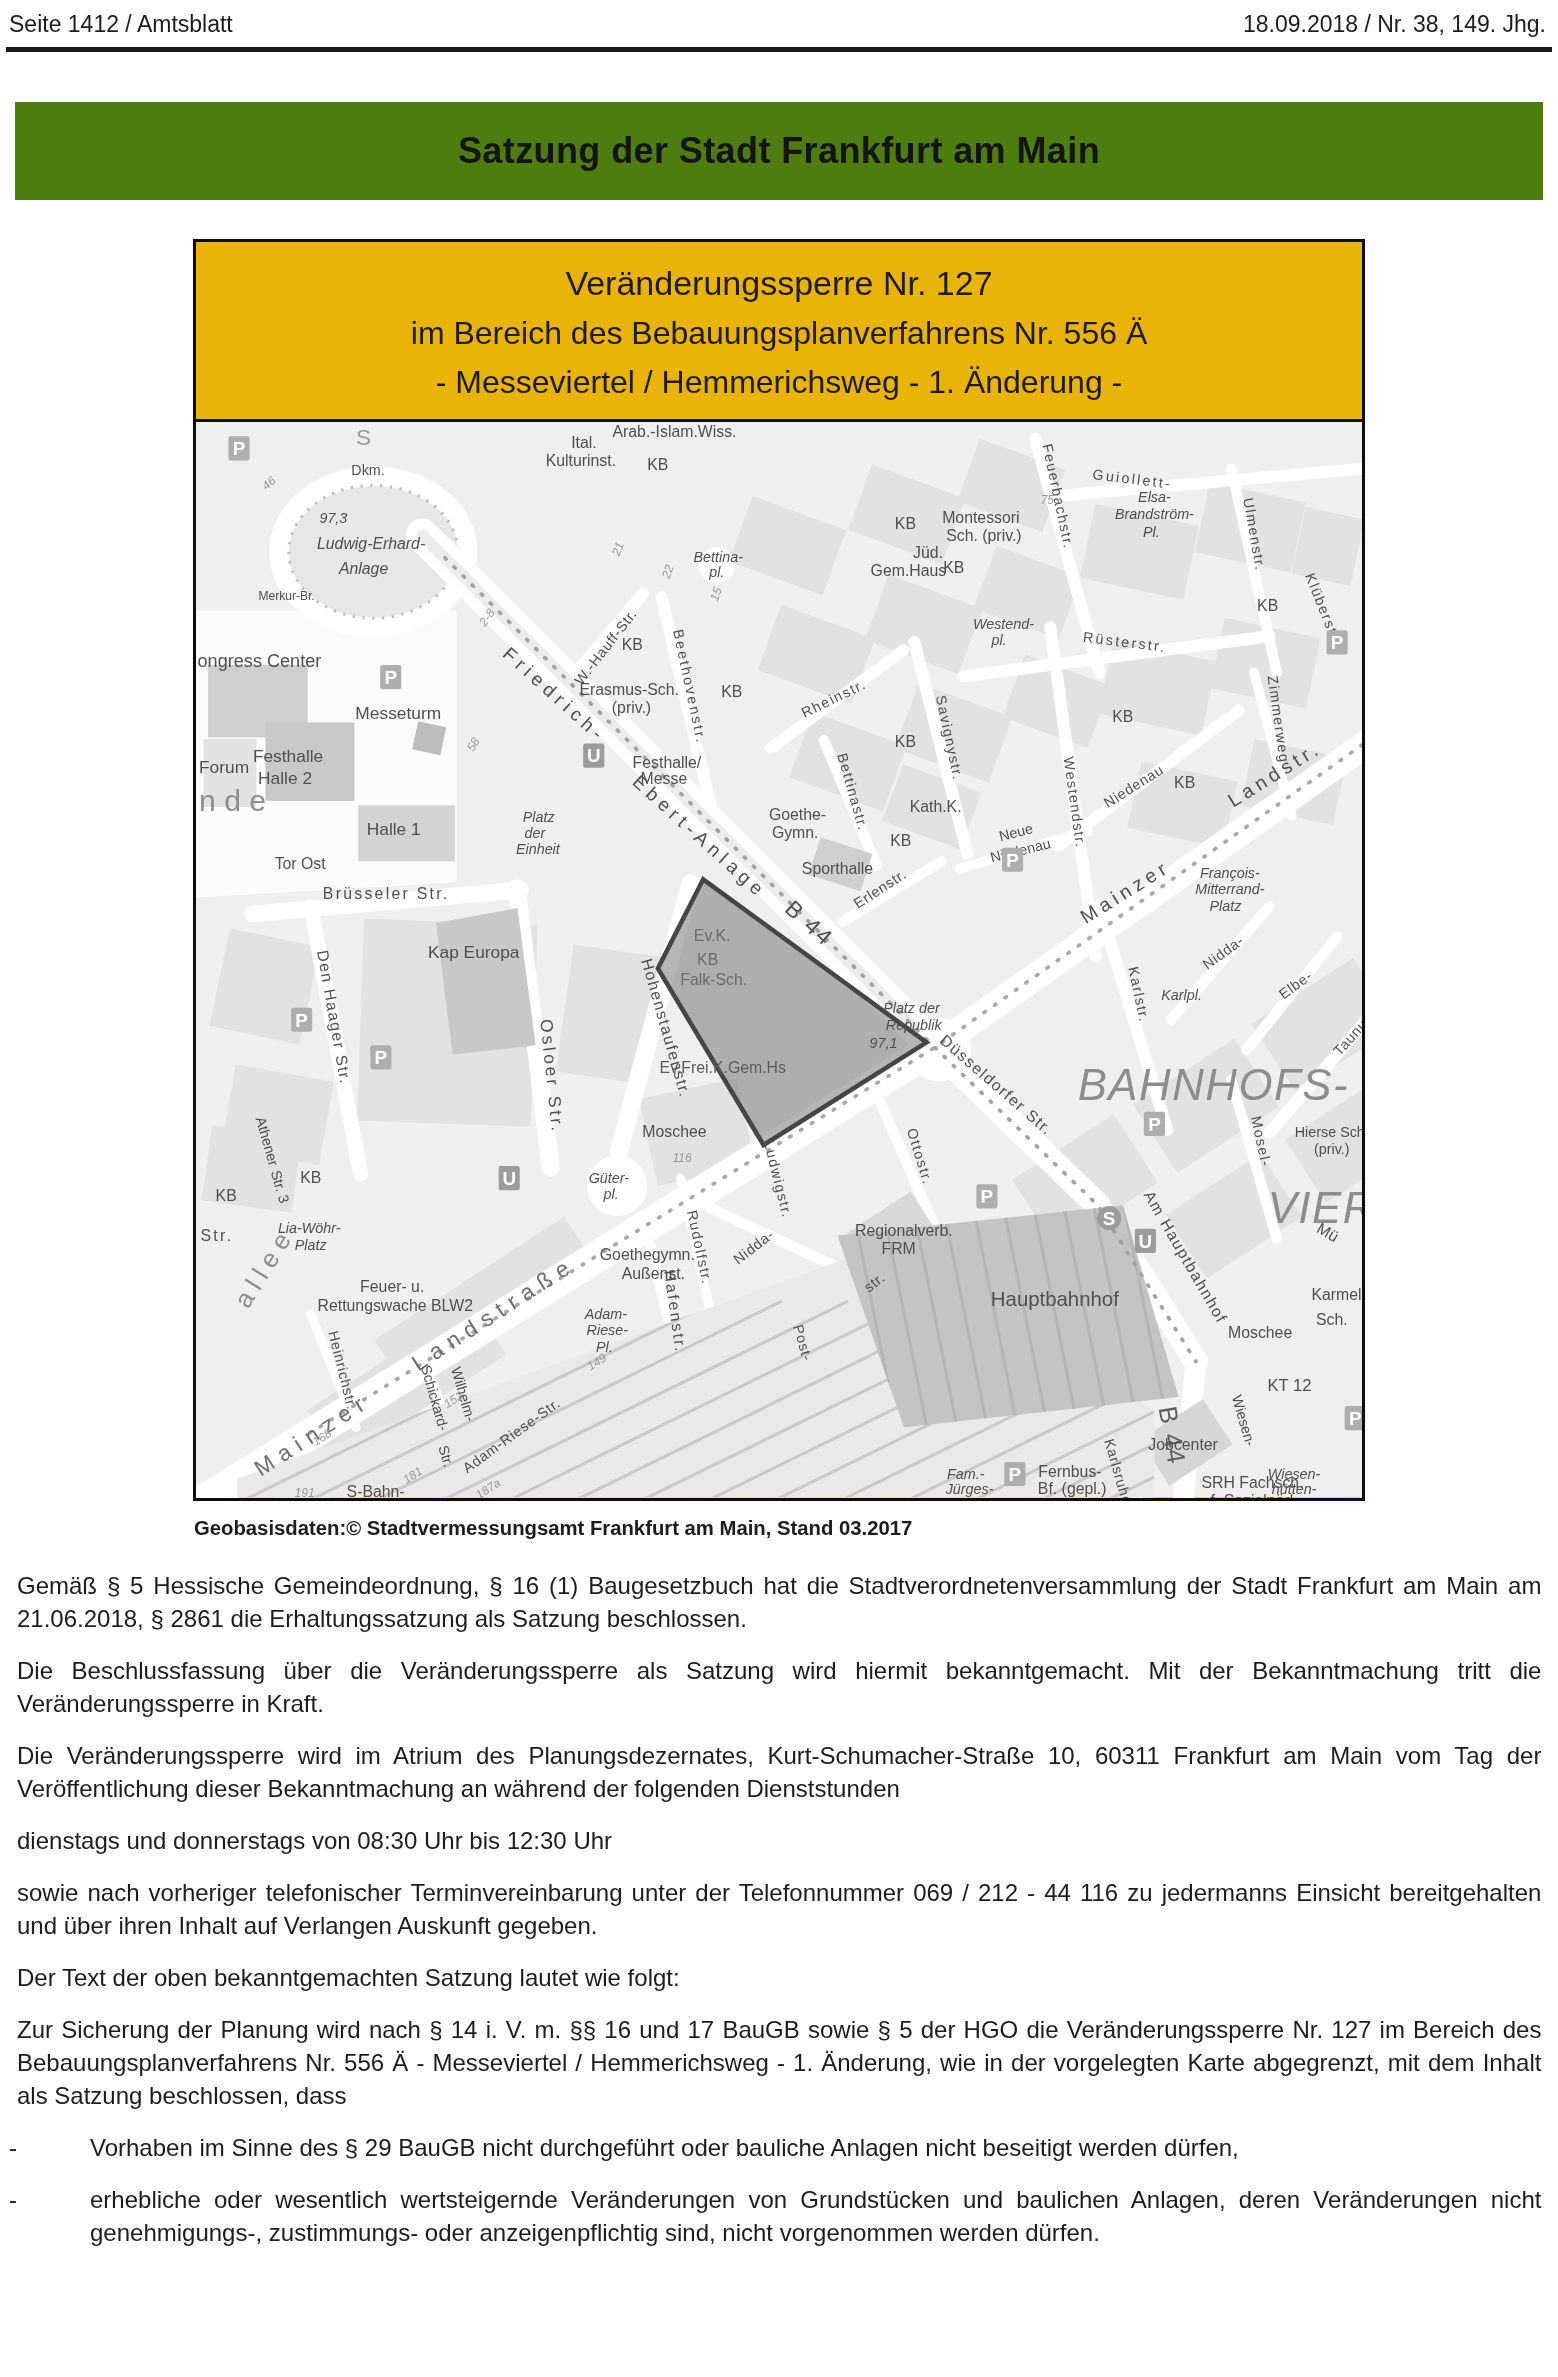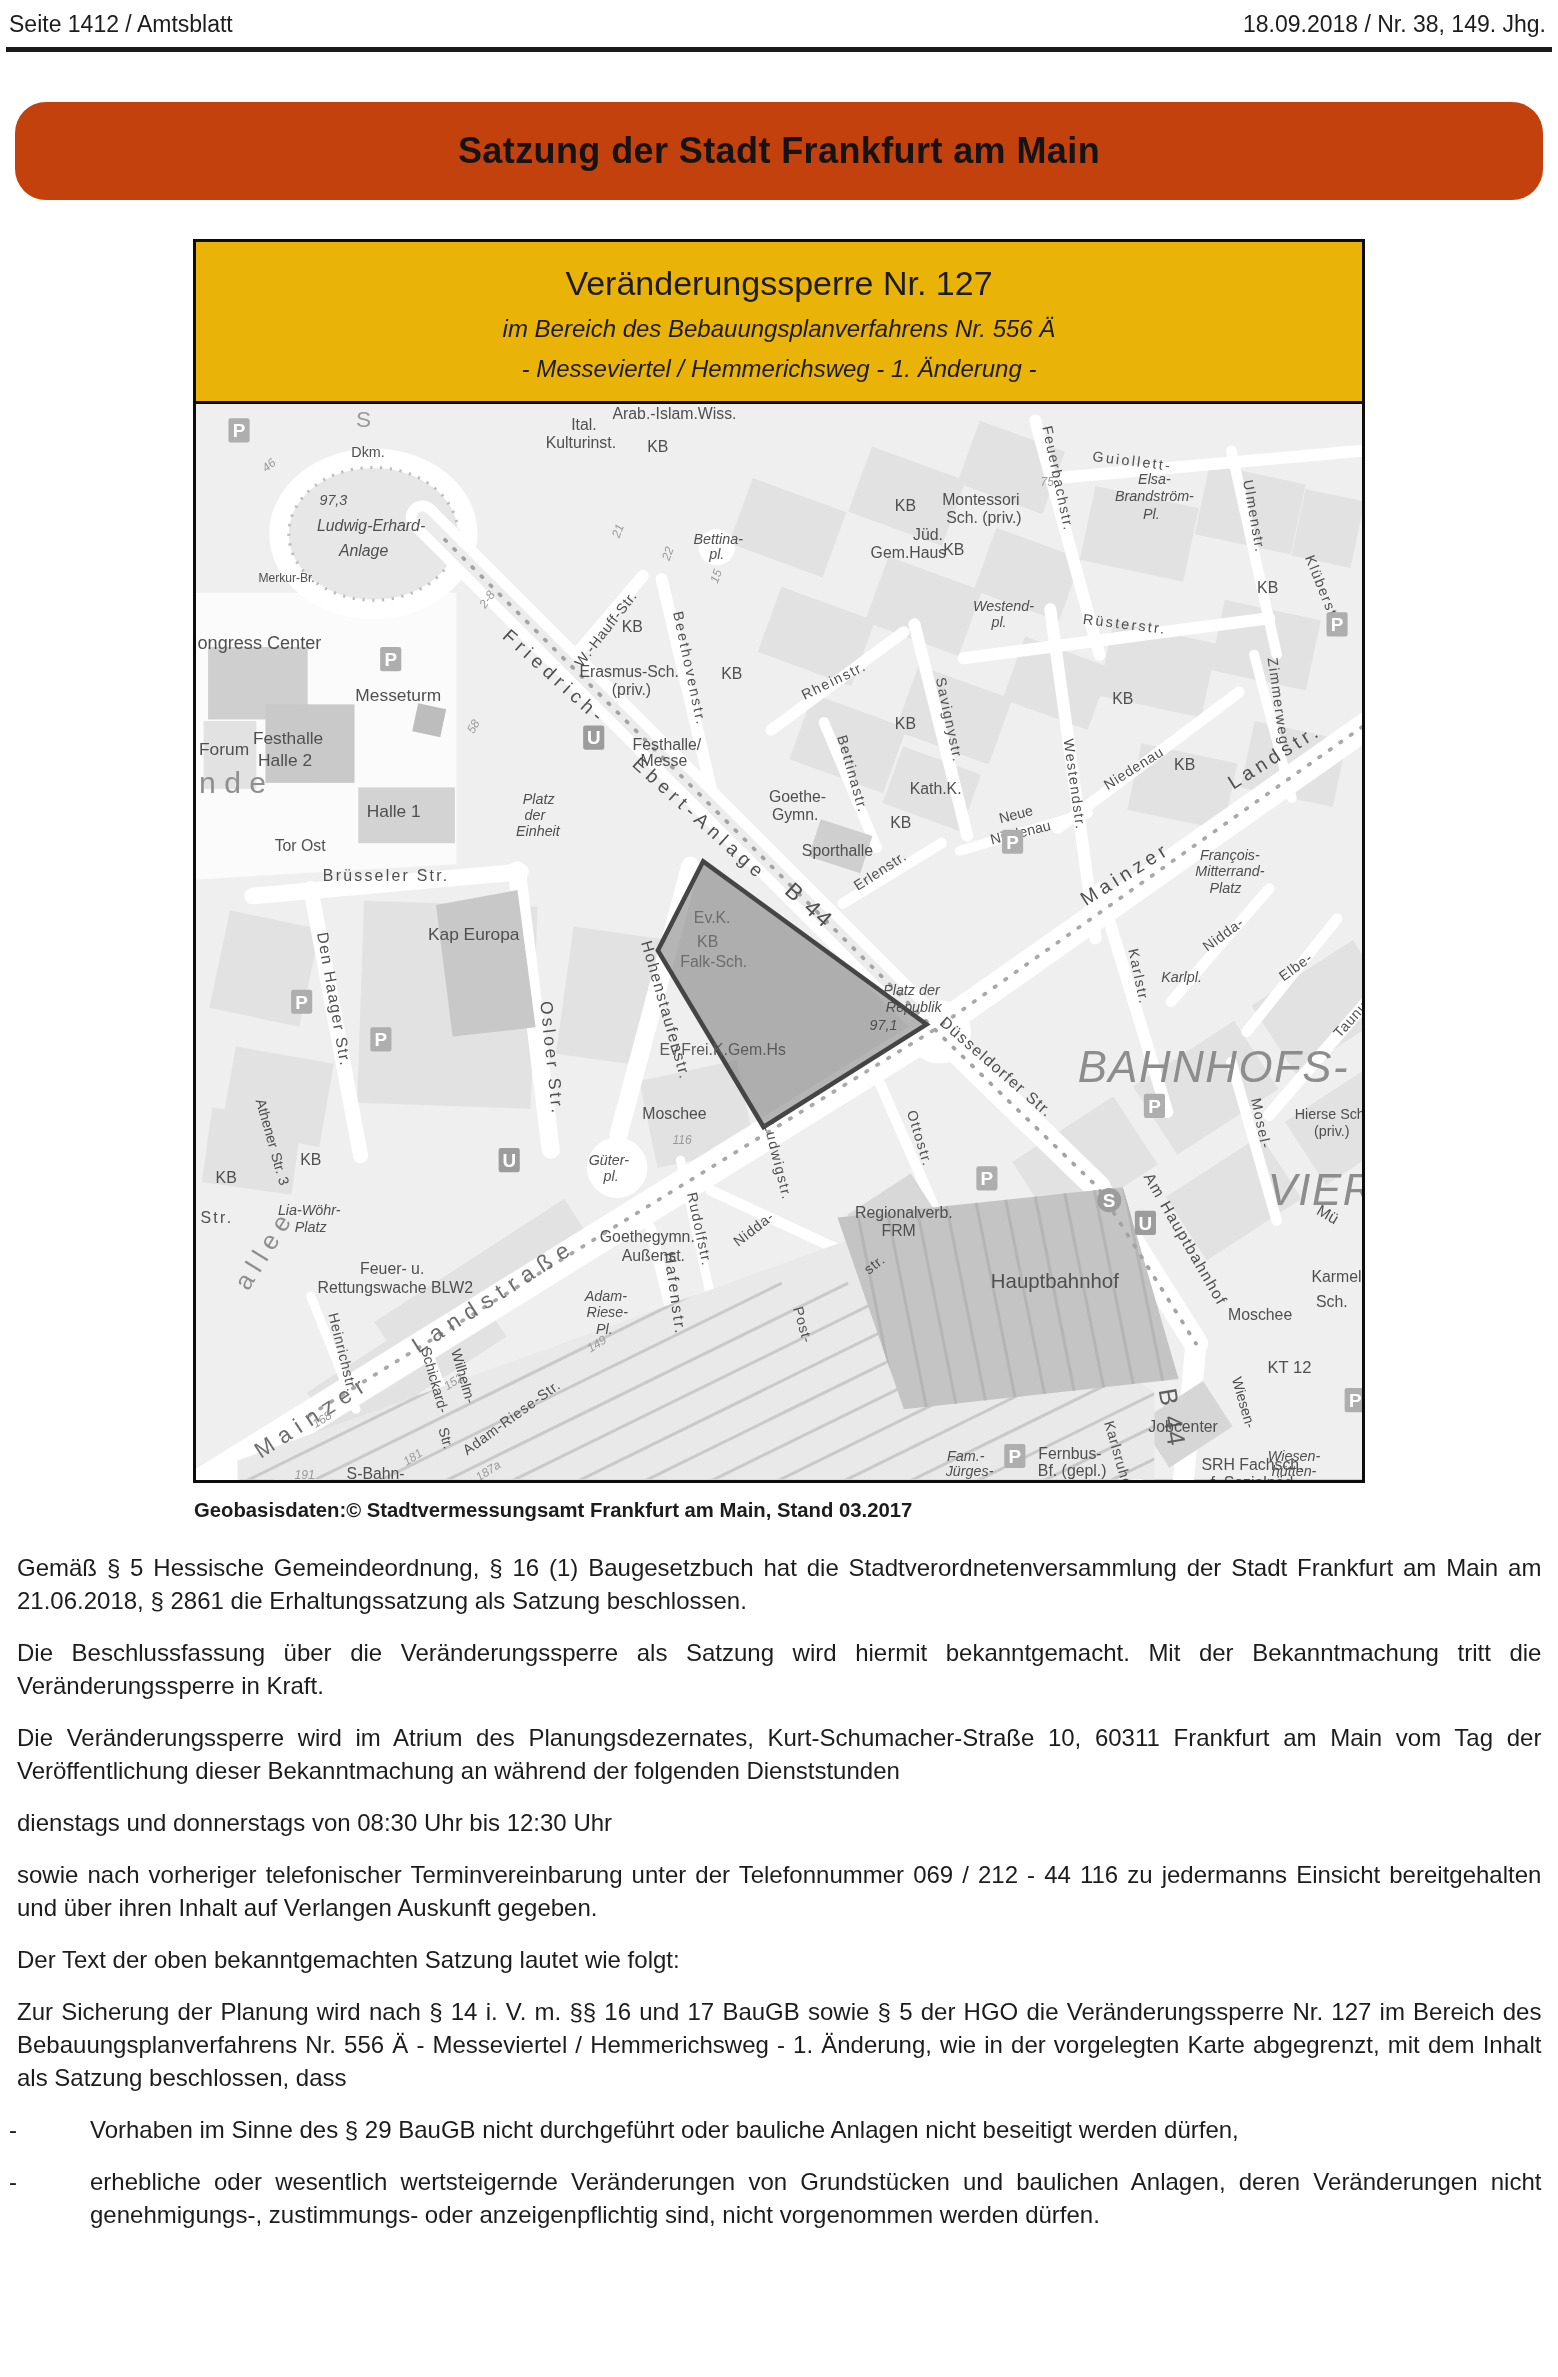--- a/index.html
+++ b/index.html
@@ -2,27 +2,27 @@
 <html style="font-size:12px"><head>
 <meta charset="utf-8">
 <style>
   html,body{margin:0;padding:0;background:#888;}
   .page{position:relative;width:1558px;height:2377px;margin:0 auto;background:#ffffff;
         font-family:"Liberation Sans",sans-serif;color:#1c1c1c;overflow:hidden;}
   
   .hdr{display:flex;justify-content:space-between;align-items:baseline;padding:10.5px 12px 0 9px;font-size:23px;}
   .rule{margin:9px 6px 0 6px;border-top:5.3px solid #1a1a1a;}
   
-  .banner{margin:50px 15px 0 15px;background:#c2410c;height:98px;display:flex;align-items:center;justify-content:center;border-radius:31px;}
+  .banner{margin:50px 15px 0 15px;background:#4d7c0f;height:98px;display:flex;align-items:center;justify-content:center;}
   .banner h1{margin:0;font-size:36px;font-weight:bold;letter-spacing:0.4px;color:#141414;}
   
   .map-frame{width:1172px;margin:39px auto 0 auto;border:3.8px solid #0d0d0d;box-sizing:border-box;background:#eab308;}
   .map-title{text-align:center;padding:22.6px 7.5px 18px 7.5px;}
   .mt1{font-size:34px;}
-  .mt2,.mt3{font-size:24px;margin-top:12px;font-style:italic;}
+  .mt2,.mt3{font-size:32px;margin-top:12px;}
   .map-wrap{border-top:3px solid #0d0d0d;line-height:0;}
   .map-wrap svg{width:100%;height:auto;display:block;}
   .caption{margin:16.6px 0 0 194px;font-size:20.3px;font-weight:bold;}
   
   .content{padding:29px 16.6px 0 9px;font-size:24px;line-height:33px;}
   .content p{margin:0 0 19px 8px;text-align:justify;}
   .content p.noj{text-align:left;}
   .sig{font-weight:bold;line-height:33px;margin:0 0 19px 1201px;}
   .li{display:flex;margin:0 0 19px 0;}
   .li .dash{width:33px;flex:none;}

